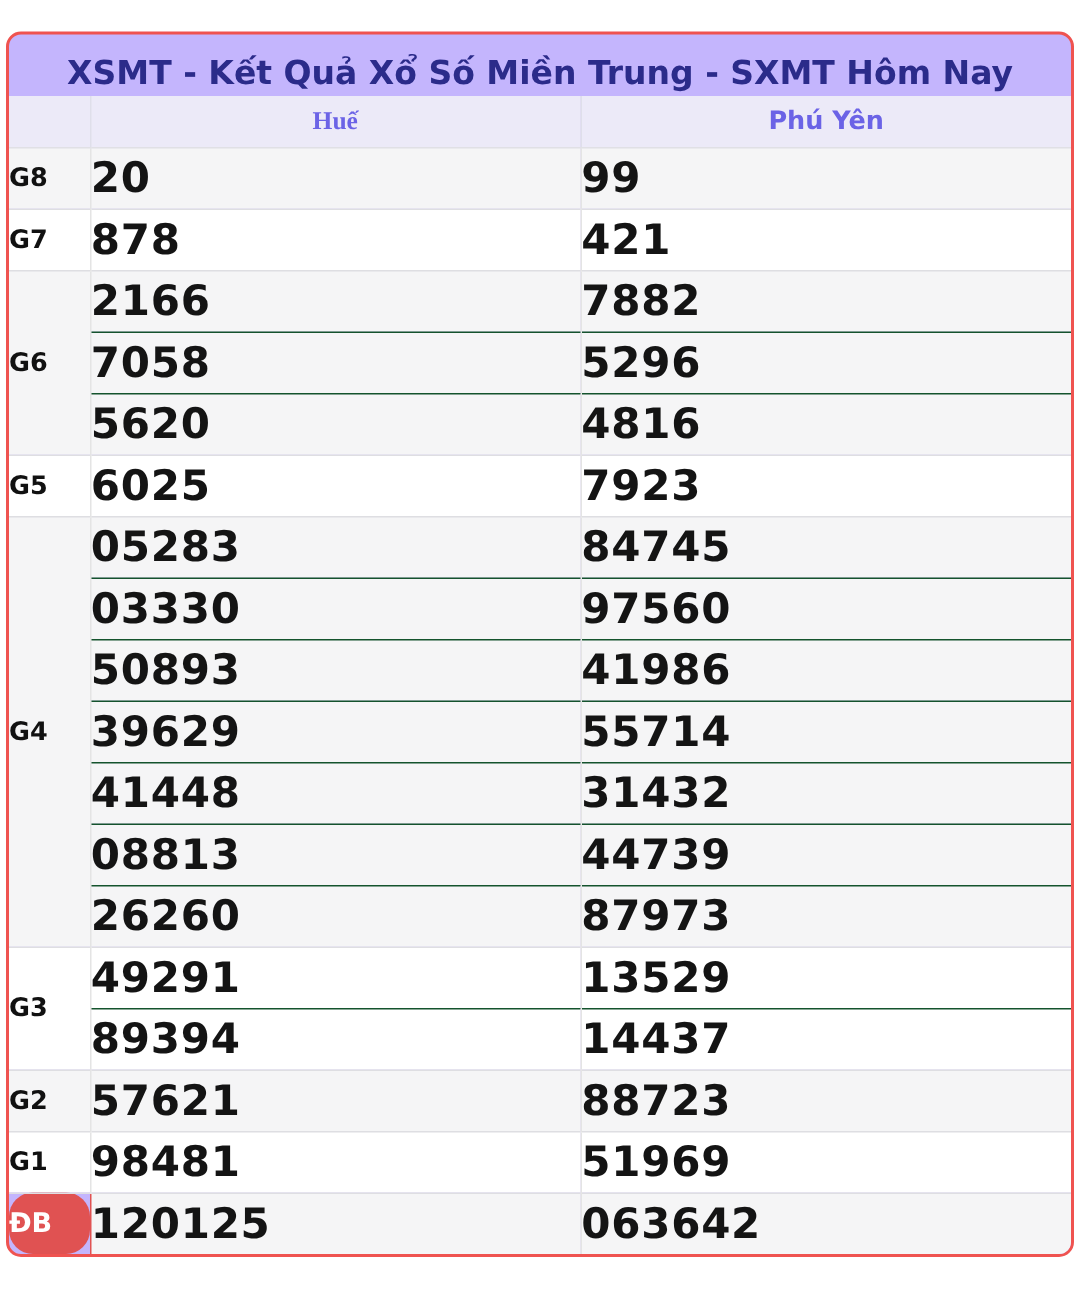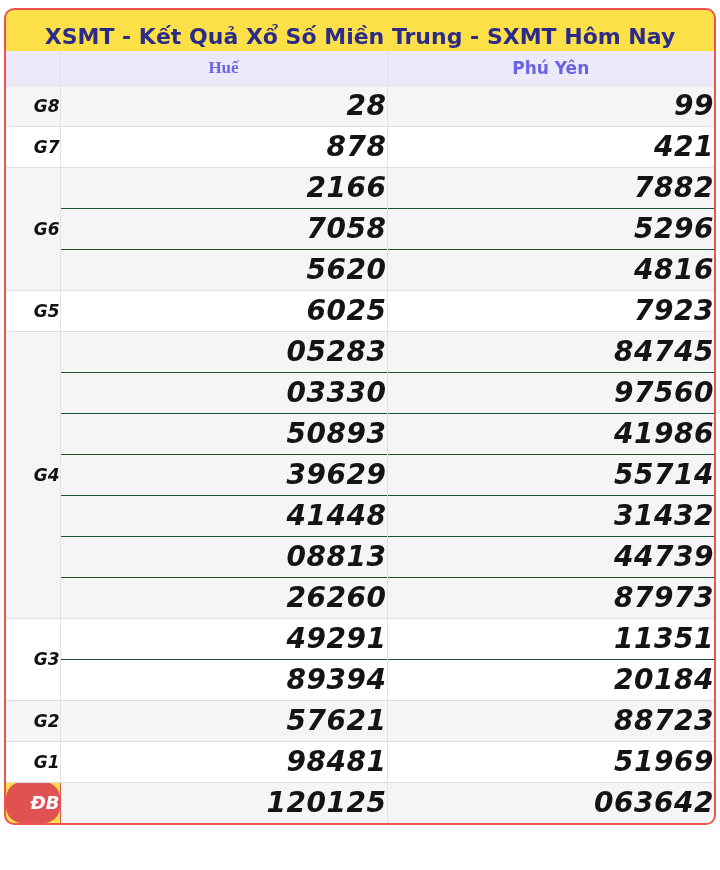--- a/index.html
+++ b/index.html
@@ -1,25 +1,25 @@
 <!DOCTYPE html>
 <html><head>
 <meta charset="utf-8">
 <style>
   * { box-sizing: border-box; }
   html, body { margin: 0; padding: 0; background: #ffffff; }
   body { font-family: "DejaVu Sans", "Liberation Sans", sans-serif; width: 720px; }
 
   .card {
     width: 712px;
-    margin: 8px auto 4px;
+    margin: 21px auto 4px;
     border: 2px solid #ef5350;
     border-radius: 10px;
     overflow: hidden;
-    background: #fde047;
+    background: #c4b5fd;
   }
 
   .title {
     margin: 13px 10px 0;
     text-align: center;
     font-size: 22px;
     line-height: 28px;
     font-weight: bold;
     color: #2b2b8a;
   }
@@ -50,24 +50,23 @@
     background: #eceaf8;
     color: #6b63e6;
     font-size: 17px;
     font-weight: bold;
     height: 34px;
     border-bottom: 1px solid #e0e0e5;
   }
   thead th.v { border-right: 1px solid #dfdfea; font-family: Liberation Serif, serif; }
 
   td {
-    text-align: right;
+    text-align: left;
     vertical-align: middle;
     padding: 0;
-    font-style: italic;
   }
   td.lbl {
     font-size: 17px;
     font-weight: bold;
     color: #111111;
     border-right: 1px solid #e4e4e4;
   }
   td.num {
     font-size: 28px;
     font-weight: bold;
@@ -110,21 +109,21 @@
     <thead>
       <tr>
         <th class="v"></th>
         <th class="v">Huế</th>
         <th>Phú Yên</th>
       </tr>
     </thead>
     <tbody>
       <tr class="grey gstart">
         <td class="lbl">G8</td>
-        <td class="num red c1">28</td>
+        <td class="num red c1">20</td>
         <td class="num red">99</td>
       </tr>
       <tr class="white gstart">
         <td class="lbl">G7</td>
         <td class="num c1">878</td>
         <td class="num">421</td>
       </tr>
       <tr class="grey gstart">
         <td class="lbl" rowspan="3">G6</td>
         <td class="num c1">2166</td>
@@ -168,25 +167,25 @@
         <td class="num c1">08813</td>
         <td class="num">44739</td>
       </tr>
       <tr class="grey sub">
         <td class="num c1">26260</td>
         <td class="num">87973</td>
       </tr>
       <tr class="white gstart">
         <td class="lbl" rowspan="2">G3</td>
         <td class="num c1">49291</td>
-        <td class="num">11351</td>
+        <td class="num">13529</td>
       </tr>
       <tr class="white sub">
         <td class="num c1">89394</td>
-        <td class="num">20184</td>
+        <td class="num">14437</td>
       </tr>
       <tr class="grey gstart">
         <td class="lbl">G2</td>
         <td class="num c1">57621</td>
         <td class="num">88723</td>
       </tr>
       <tr class="white gstart">
         <td class="lbl">G1</td>
         <td class="num c1">98481</td>
         <td class="num">51969</td>

